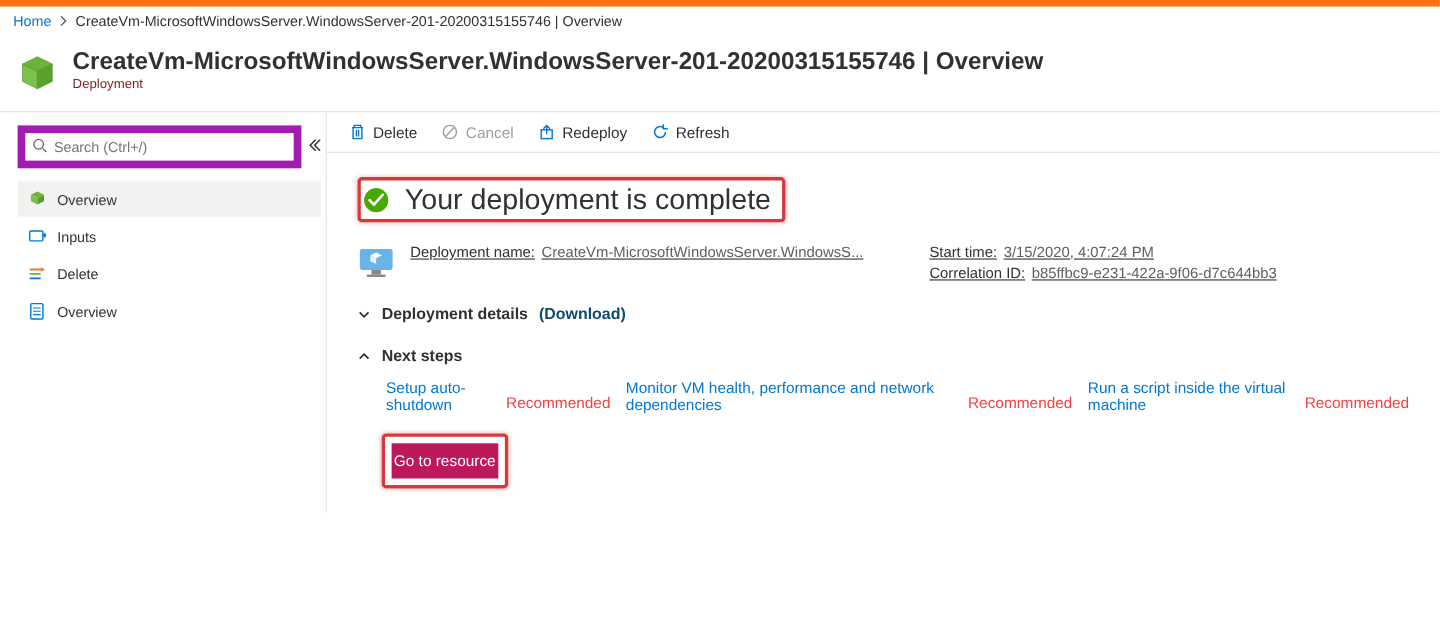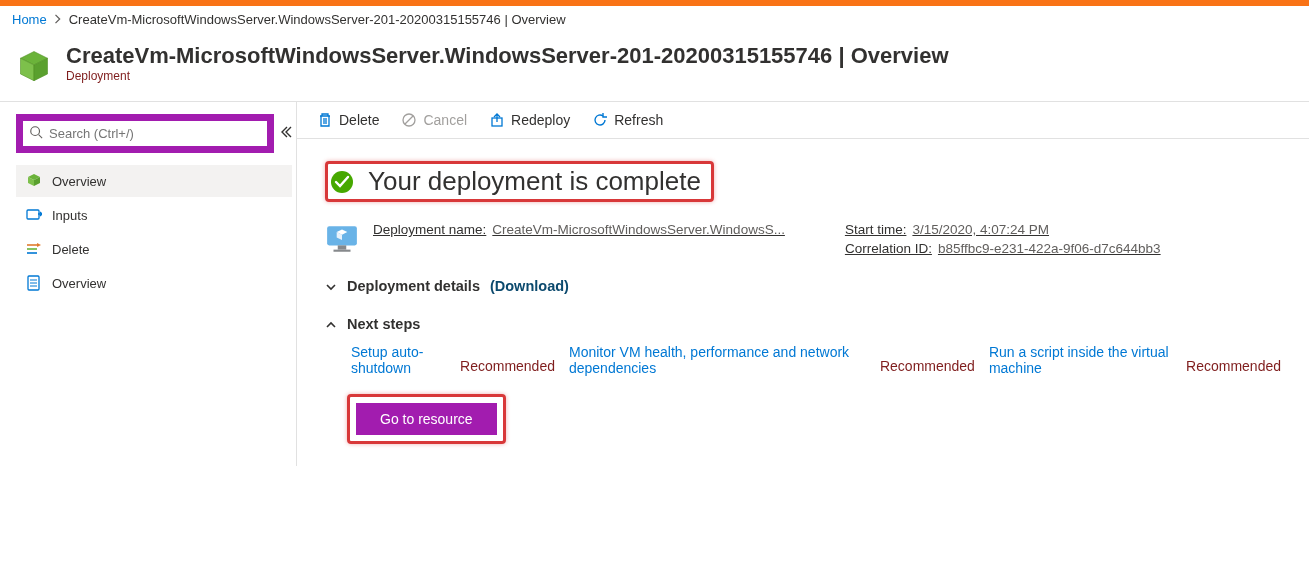--- a/index.html
+++ b/index.html
@@ -51,24 +51,24 @@
   .kv .k { color: #323130; }
   .kv .v { color: #605e5c; }
   .kv .vlink { color: #0078d4; cursor: pointer; }
 
   .section { display: flex; align-items: center; gap: 10px; margin-top: 22px; font-size: 14.5px; font-weight: 600; }
   .section .chev { width: 12px; height: 12px; }
   .section .link-paren { font-weight: 700; color: #0c4a6e; }
 
   .steps { margin-top: 12px; margin-left: 26px; display: flex; flex-direction: row; gap: 14px; font-size: 14px; }
   .step { display: flex; gap: 14px; align-items: center; }
-  .step .rec { color: #7f1d1d; margin-top: 11px; }
+  .step .rec { color: #ef4444; margin-top: 11px; }
 
   .go-wrap { display: inline-block; margin-top: 18px; margin-left: 22px; padding: 6px; }
-  .go-btn { background: #a21caf; color: #fff; border: 0; padding: 8px 24px; font-size: 14px; cursor: pointer; }
+  .go-btn { background: #be185d; color: #fff; border: 0; padding: 8px 2px; font-size: 14px; cursor: pointer; }
 
   .arrow { position: absolute; pointer-events: none; }
 </style>
 </head>
 <body>
 
 <div class="breadcrumbs">
   <span class="link">Home</span>
   <span class="sep">
     <svg viewBox="0 0 12 12">

